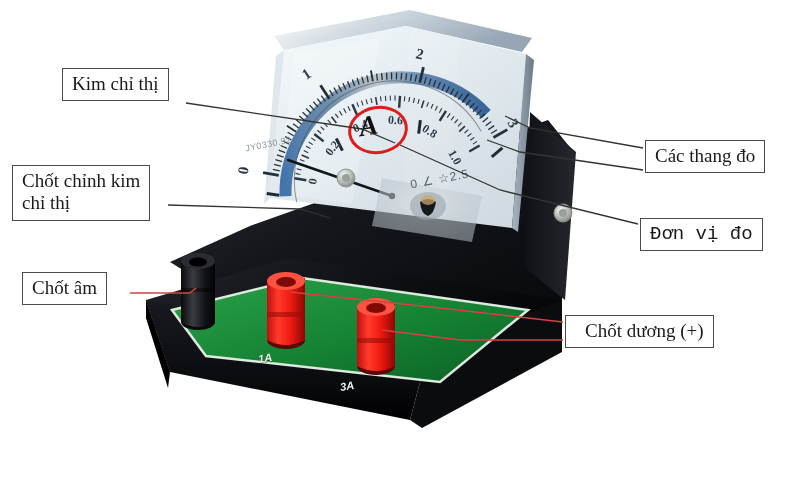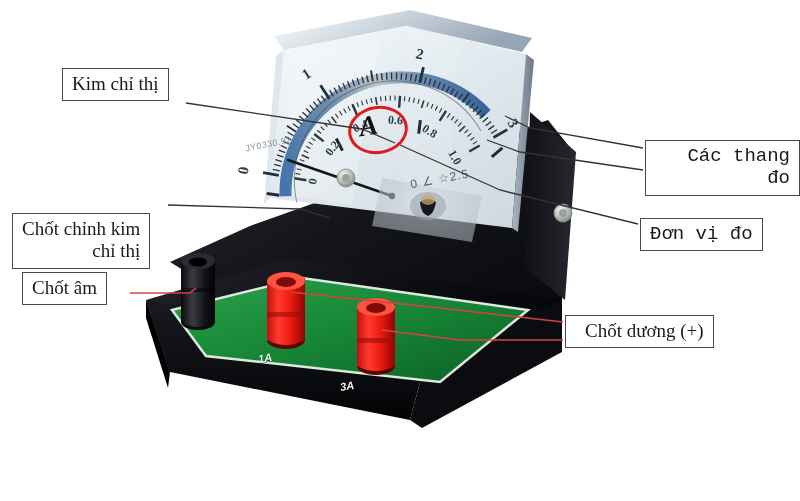--- a/index.html
+++ b/index.html
@@ -28,26 +28,25 @@
     box-sizing: border-box;
     border: 1.4px solid #4a4a4a;
     background: #ffffff;
     color: #1a1a1a;
     font-family: "Liberation Serif", serif;
     font-size: 19px;
     line-height: 1.18;
     padding: 4px 9px 5px 9px;
     white-space: pre-line;
     z-index: 40;
-    text-align: right;
   }
   #callout-kim      { left: 62px;  top: 68px;  }
-  #callout-chinh    { left: 12px;  top: 165px; margin-top: 48px; }
+  #callout-chinh    { left: 12px;  top: 165px; }
   #callout-am       { left: 22px;  top: 272px; }
-  #callout-thang    { left: 645px; top: 140px; font-family: Liberation Mono, monospace; }
+  #callout-thang    { left: 645px; top: 140px; }
   #callout-donvi    { left: 640px; top: 218px; font-family: Liberation Mono, monospace; }
   #callout-duong    { left: 565px; top: 315px; padding-left: 19px; }
 
   
   #leaders {
     position: absolute;
     left: 0; top: 0;
     width: 800px; height: 501px;
     z-index: 35;
     pointer-events: none;

